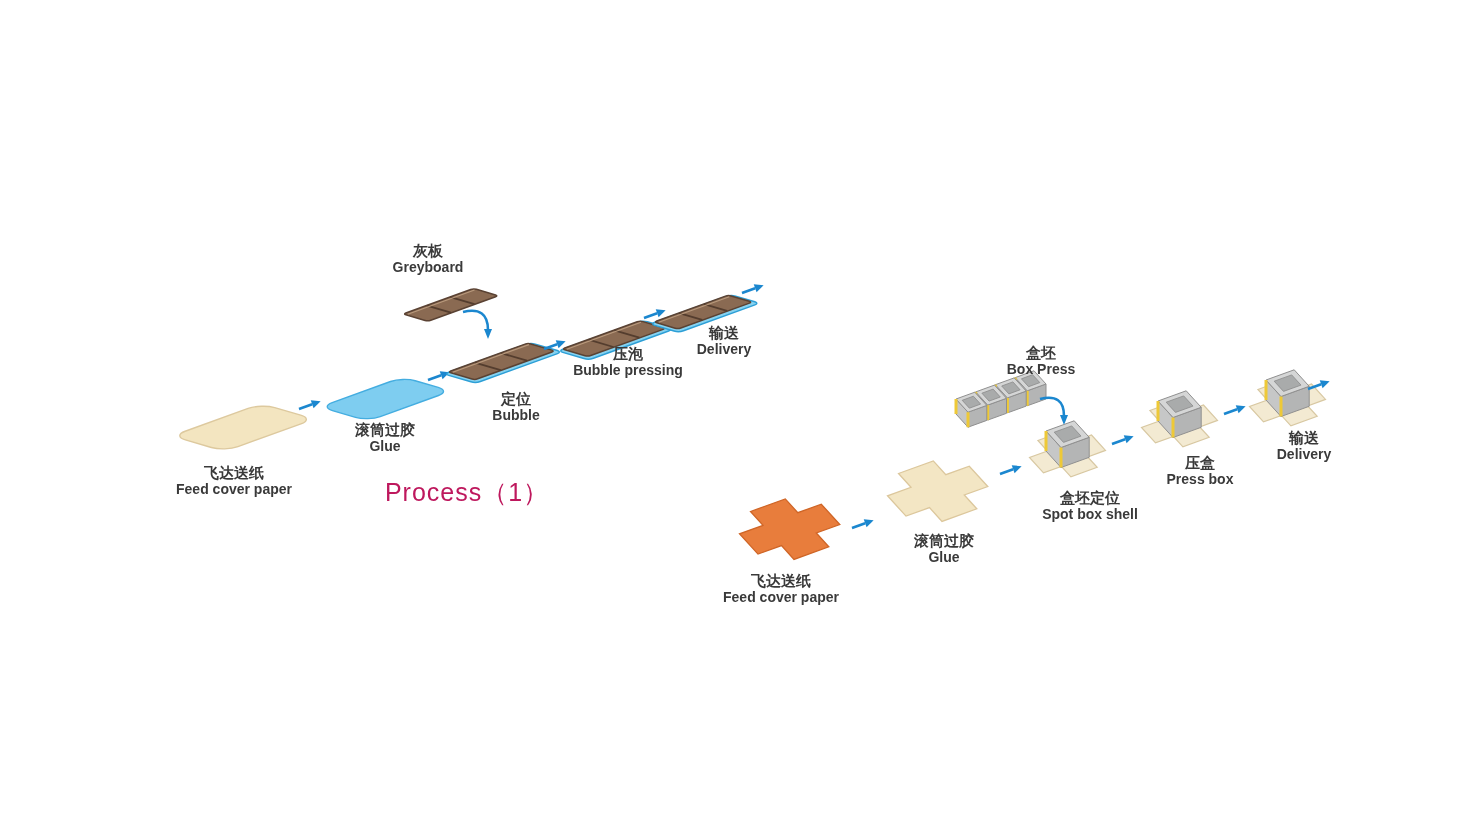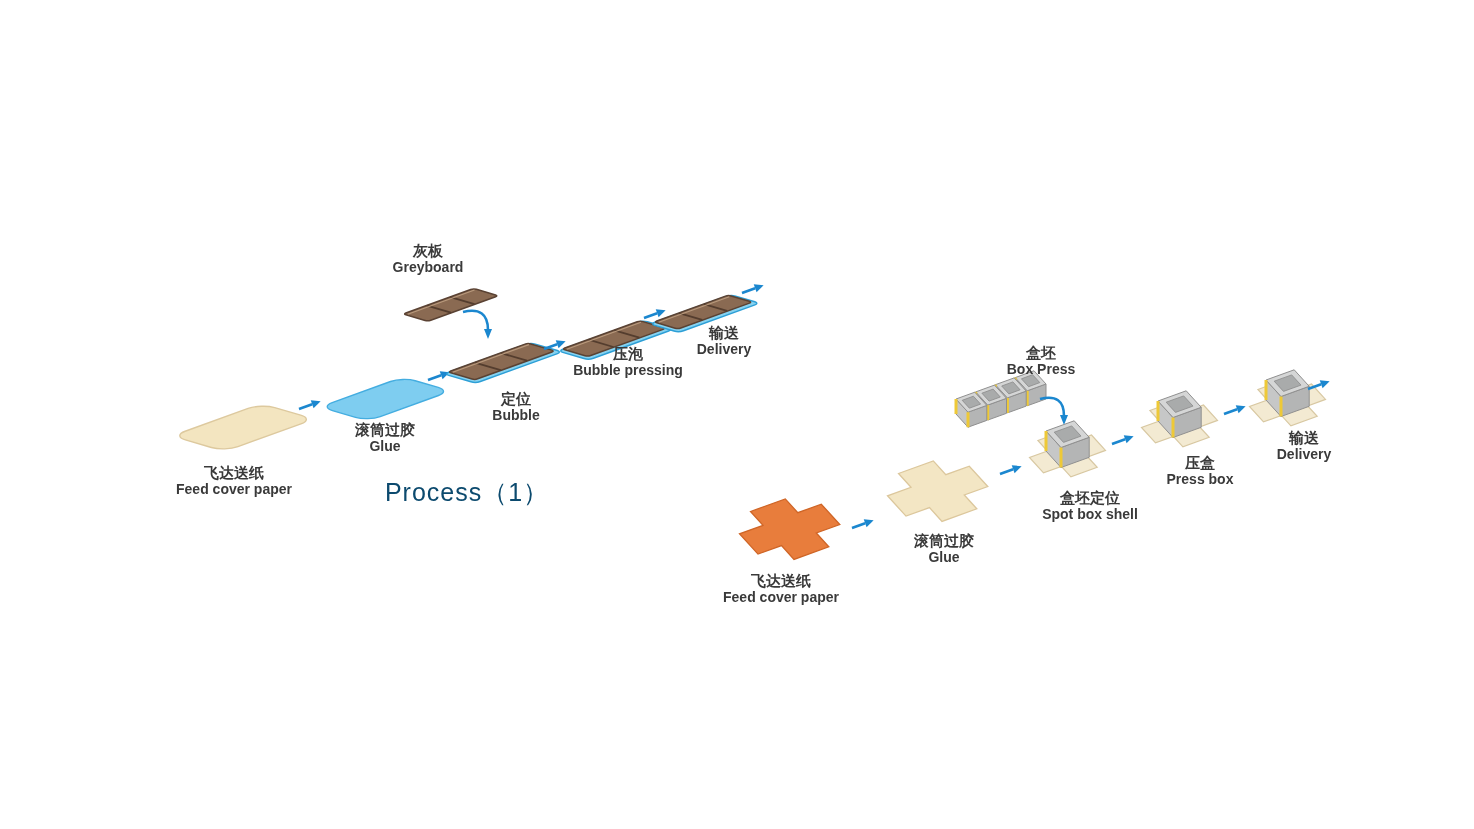--- a/index.html
+++ b/index.html
@@ -19,21 +19,21 @@
     color:#3a3a3a;
   }
   .label .zh{font-size:15px;font-weight:700;line-height:17px;}
   .label .en{font-size:14px;font-weight:700;line-height:17px;}
   .process-title{
     position:absolute;
     transform:translateX(-50%);
     font-size:25px;
     font-weight:500;
     letter-spacing:1px;
-    color:#0c4a6e;
+    color:#be185d;
     white-space:nowrap;
   }
   .arrow line{stroke:#1b87cf;stroke-width:2.6;}
   .arrow polygon{fill:#1b87cf;}
   .carrow path{fill:none;stroke:#1b87cf;stroke-width:2.6;}
   .carrow polygon{fill:#1b87cf;}
 </style>
 </head>
 <body>
 

